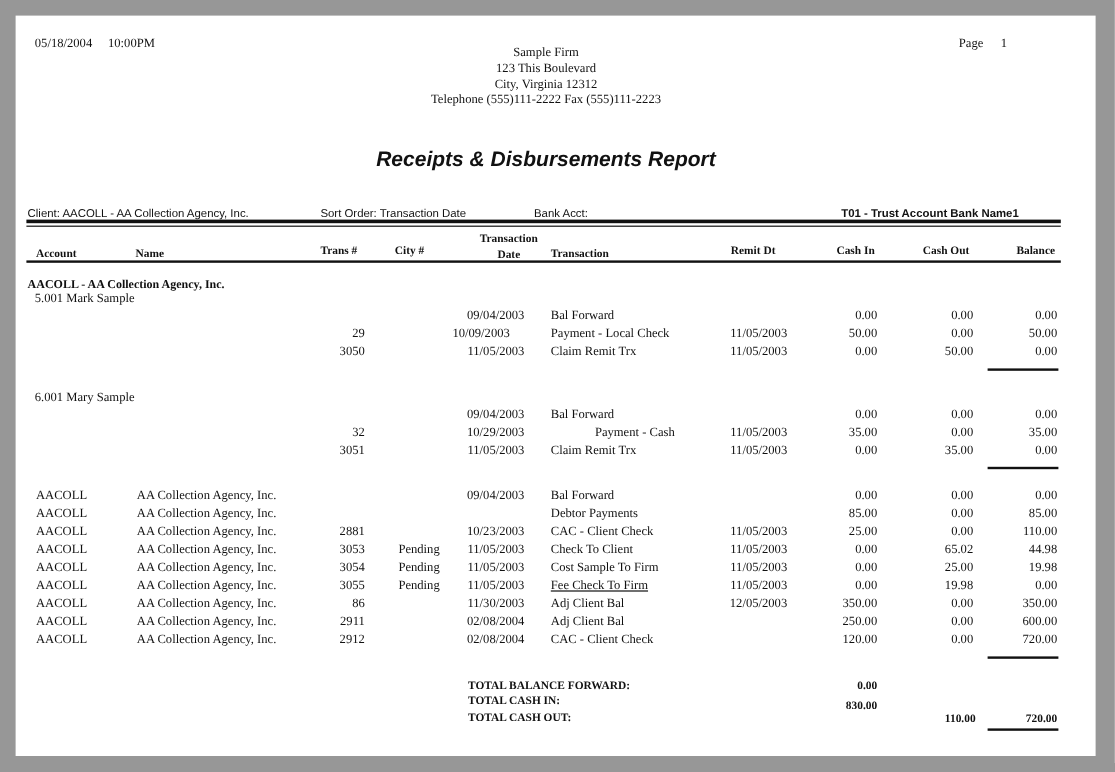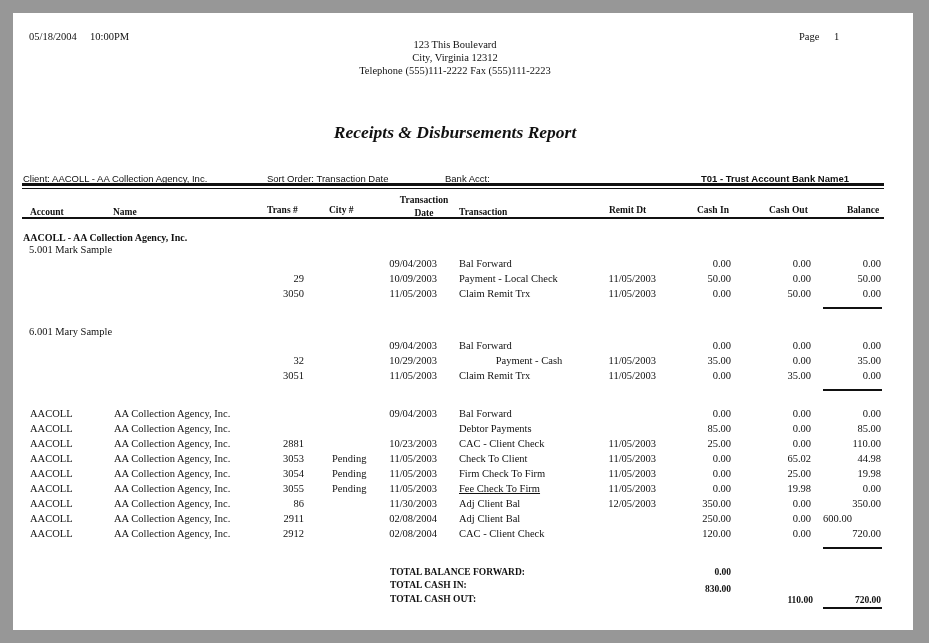--- a/index.html
+++ b/index.html
@@ -10,36 +10,37 @@
   .page {
     position: absolute; left: 13px; top: 13px; width: 900px; height: 617px; background: #fff;
   }
   .abs { position: absolute; white-space: nowrap; }
   .serif { font-family: "Liberation Serif", serif; font-size: 10.5px; }
   .sans { font-family: "Liberation Sans", sans-serif; font-size: 9.5px; }
   .bold { font-weight: bold; }
   .center { text-align: center; }
   .right { text-align: right; }
   .hdr { font-family: "Liberation Serif", serif; font-weight: bold; font-size: 9.5px; }
-  .title { font-family: Liberation Serif, serif; font-weight: bold; font-style: italic; font-size: 17.5px; }
+  .title { font-family: Liberation Sans, sans-serif; font-weight: bold; font-style: italic; font-size: 17.5px; }
   .rule { position: absolute; background: #111; }
   .row { position: absolute; left: 0; width: 900px; height: 15px; }
   .cell { position: absolute; white-space: nowrap; font-family: "Liberation Serif", serif; font-size: 10.5px; line-height: 15px; }
 </style>
 </head>
 <body>
 
 <div class="page">
 
   <div class="abs serif" style="left:16px;top:18px;">05/18/2004</div>
   <div class="abs serif" style="left:77px;top:18px;">10:00PM</div>
   <div class="abs serif" style="left:786px;top:18px;">Page</div>
   <div class="abs serif" style="left:821px;top:18px;">1</div>
 
   <div class="abs serif center" style="left:292px;width:300px;top:25px;line-height:13px;">
+    <div>Sample Firm</div>
     <div>123 This Boulevard</div>
     <div>City, Virginia 12312</div>
     <div>Telephone (555)111-2222  Fax (555)111-2223</div>
   </div>
 
   <div class="abs title center" style="left:242px;width:400px;top:109px;">Receipts &amp; Disbursements Report</div>
 
   <div class="abs sans" style="left:10px;top:160px;">Client:   AACOLL - AA Collection Agency, Inc.</div>
   <div class="abs sans" style="left:254px;top:160px;">Sort Order: Transaction Date</div>
   <div class="abs sans" style="left:432px;top:160px;">Bank Acct:</div>
@@ -73,21 +74,21 @@
         <div class="cell" style="left: 364px; width: 60px; text-align: right;">09/04/2003</div>
         <div class="cell" style="left: 446px; width: 140px; text-align: left;">Bal Forward</div>
         <div class="cell" style="left: 582px; width: 61px; text-align: right;"></div>
         <div class="cell" style="left: 660px; width: 58px; text-align: right;">0.00</div>
         <div class="cell" style="left: 740px; width: 58px; text-align: right;">0.00</div>
         <div class="cell" style="left: 810px; width: 58px; text-align: right;">0.00</div>
       </div>
       <div class="row" style="top: 258px;">
         <div class="cell" style="left: 250px; width: 41px; text-align: right;">29</div>
         <div class="cell" style="left: 319px; width: 50px; text-align: left;"></div>
-        <div class="cell" style="left: 364px; width: 60px; text-align: right;">10/09/2003</div>
+        <div class="cell" style="left: 364px; width: 60px; ">10/09/2003</div>
         <div class="cell" style="left: 446px; width: 140px; text-align: left;">Payment - Local Check</div>
         <div class="cell" style="left: 582px; width: 61px; text-align: right;">11/05/2003</div>
         <div class="cell" style="left: 660px; width: 58px; text-align: right;">50.00</div>
         <div class="cell" style="left: 740px; width: 58px; text-align: right;">0.00</div>
         <div class="cell" style="left: 810px; width: 58px; text-align: right;">50.00</div>
       </div>
       <div class="row" style="top: 273px;">
         <div class="cell" style="left: 250px; width: 41px; text-align: right;">3050</div>
         <div class="cell" style="left: 319px; width: 50px; text-align: left;"></div>
         <div class="cell" style="left: 364px; width: 60px; text-align: right;">11/05/2003</div>
@@ -183,21 +184,21 @@
         <div class="cell" style="left: 660px; width: 58px; text-align: right;">0.00</div>
         <div class="cell" style="left: 740px; width: 58px; text-align: right;">65.02</div>
         <div class="cell" style="left: 810px; width: 58px; text-align: right;">44.98</div>
       </div>
       <div class="row" style="top: 453px;">
         <div class="cell" style="left: 17px; width: 60px; text-align: left;">AACOLL</div>
         <div class="cell" style="left: 101px; width: 150px; text-align: left;">AA Collection Agency, Inc.</div>
         <div class="cell" style="left: 250px; width: 41px; text-align: right;">3054</div>
         <div class="cell" style="left: 319px; width: 50px; text-align: left;">Pending</div>
         <div class="cell" style="left: 364px; width: 60px; text-align: right;">11/05/2003</div>
-        <div class="cell" style="left: 446px; width: 140px; text-align: left;">Firm Check To Firm</div>
+        <div class="cell" style="left: 446px; width: 140px; text-align: left;">Cost Sample To Firm</div>
         <div class="cell" style="left: 582px; width: 61px; text-align: right;">11/05/2003</div>
         <div class="cell" style="left: 660px; width: 58px; text-align: right;">0.00</div>
         <div class="cell" style="left: 740px; width: 58px; text-align: right;">25.00</div>
         <div class="cell" style="left: 810px; width: 58px; text-align: right;">19.98</div>
       </div>
       <div class="row" style="top: 468px;">
         <div class="cell" style="left: 17px; width: 60px; text-align: left;">AACOLL</div>
         <div class="cell" style="left: 101px; width: 150px; text-align: left;">AA Collection Agency, Inc.</div>
         <div class="cell" style="left: 250px; width: 41px; text-align: right;">3055</div>
         <div class="cell" style="left: 319px; width: 50px; text-align: left;">Pending</div>
@@ -223,21 +224,21 @@
       <div class="row" style="top: 498px;">
         <div class="cell" style="left: 17px; width: 60px; text-align: left;">AACOLL</div>
         <div class="cell" style="left: 101px; width: 150px; text-align: left;">AA Collection Agency, Inc.</div>
         <div class="cell" style="left: 250px; width: 41px; text-align: right;">2911</div>
         <div class="cell" style="left: 319px; width: 50px; text-align: left;"></div>
         <div class="cell" style="left: 364px; width: 60px; text-align: right;">02/08/2004</div>
         <div class="cell" style="left: 446px; width: 140px; text-align: left;">Adj Client Bal</div>
         <div class="cell" style="left: 582px; width: 61px; text-align: right;"></div>
         <div class="cell" style="left: 660px; width: 58px; text-align: right;">250.00</div>
         <div class="cell" style="left: 740px; width: 58px; text-align: right;">0.00</div>
-        <div class="cell" style="left: 810px; width: 58px; text-align: left;">600.00</div>
+        <div class="cell" style="left: 810px; width: 58px; text-align: right;">600.00</div>
       </div>
       <div class="row" style="top: 513px;">
         <div class="cell" style="left: 17px; width: 60px; text-align: left;">AACOLL</div>
         <div class="cell" style="left: 101px; width: 150px; text-align: left;">AA Collection Agency, Inc.</div>
         <div class="cell" style="left: 250px; width: 41px; text-align: right;">2912</div>
         <div class="cell" style="left: 319px; width: 50px; text-align: left;"></div>
         <div class="cell" style="left: 364px; width: 60px; text-align: right;">02/08/2004</div>
         <div class="cell" style="left: 446px; width: 140px; text-align: left;">CAC - Client Check</div>
         <div class="cell" style="left: 582px; width: 61px; text-align: right;"></div>
         <div class="cell" style="left: 660px; width: 58px; text-align: right;">120.00</div>

